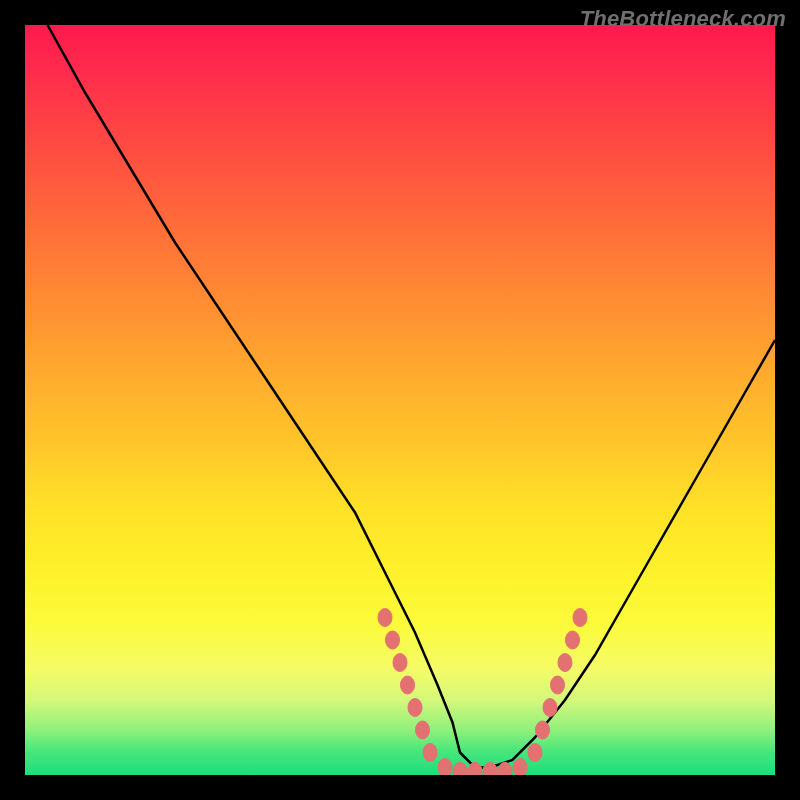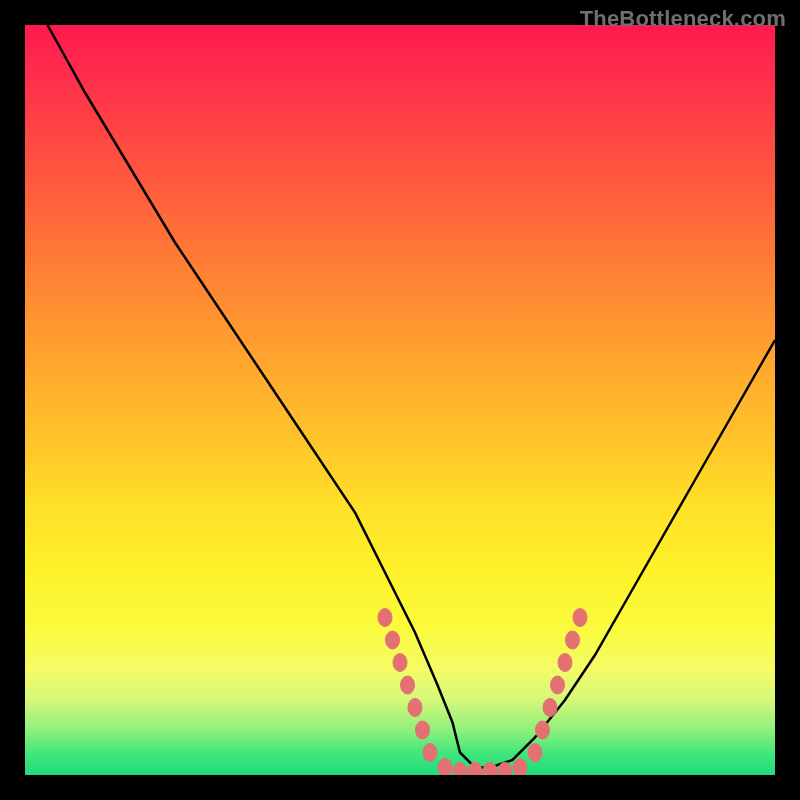--- a/index.html
+++ b/index.html
@@ -19,20 +19,21 @@
   }
   .watermark {
     position: absolute;
     top: 6px;
     right: 14px;
     color: #6f6f6f;
     font-size: 22px;
     font-weight: 600;
     letter-spacing: 0.2px;
     z-index: 10;
+    font-style: italic;
   }
   .plot-area {
     position: absolute;
     left: 25px;
     top: 25px;
     width: 750px;
     height: 750px;
     overflow: hidden;
   }
   .gradient {

